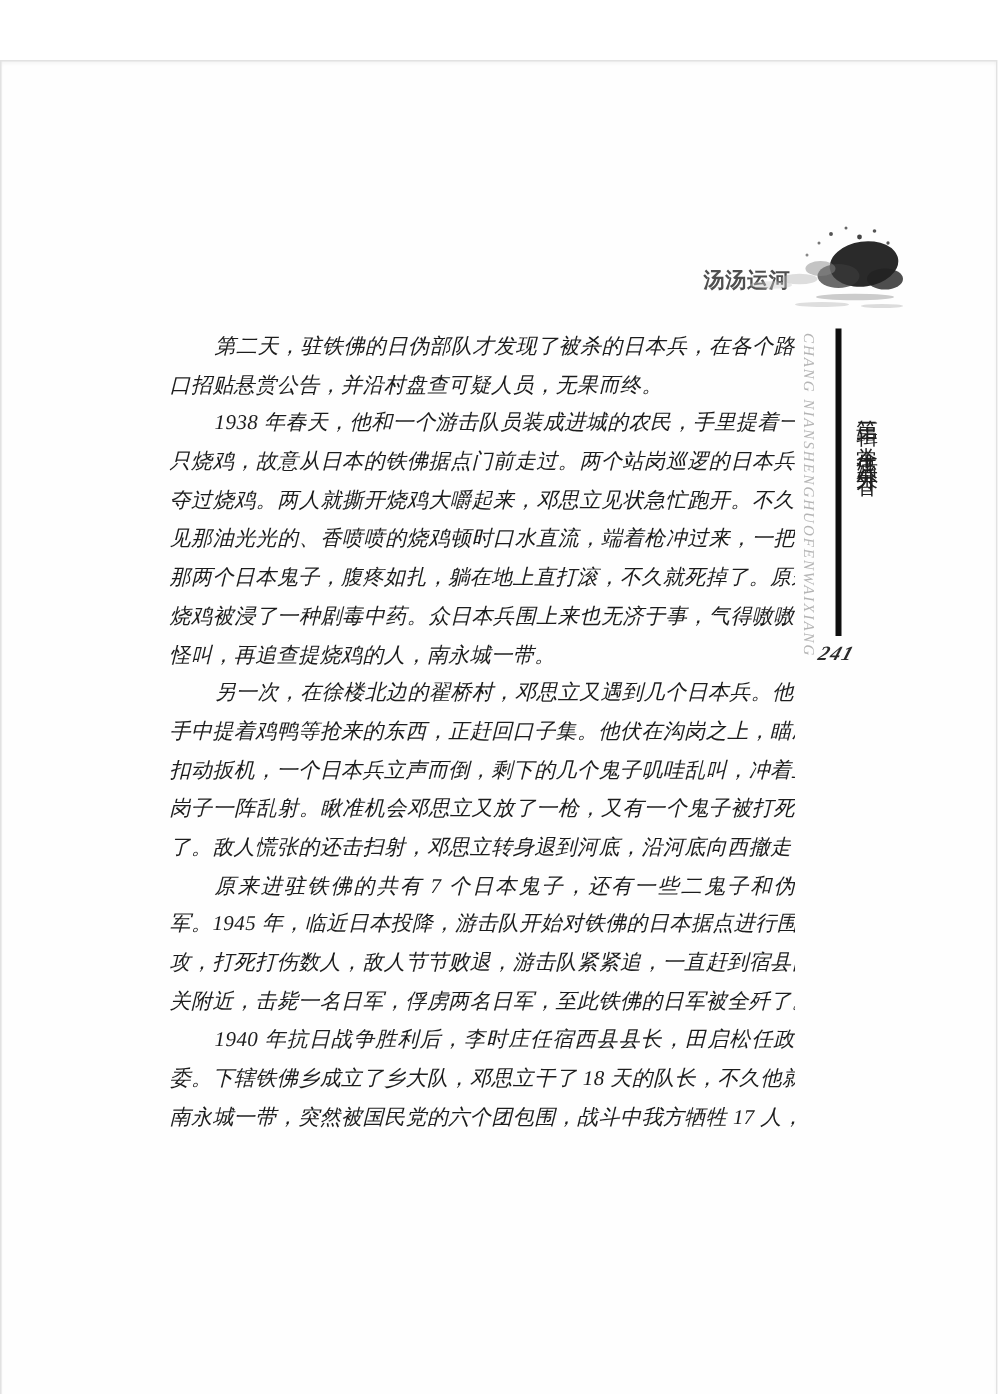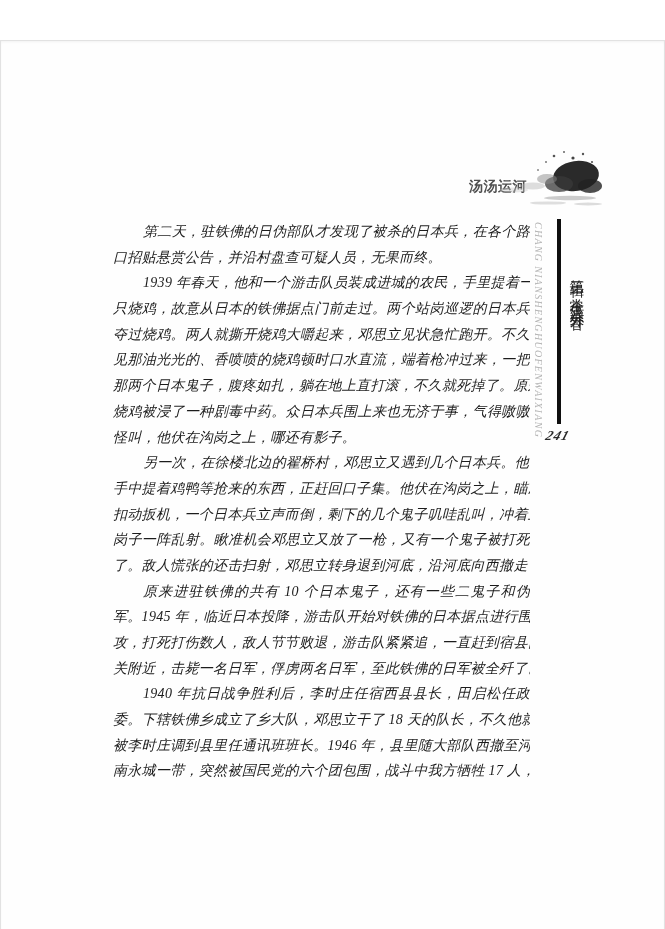--- a/index.html
+++ b/index.html
@@ -90,39 +90,38 @@
     <circle cx="50" cy="24" r="1" fill="#888"></circle>
     <circle cx="104" cy="16" r="1.1" fill="#555"></circle>
     <ellipse cx="82" cy="52" rx="26" ry="2.2" fill="#9a9a9a" opacity="0.5"></ellipse>
     <ellipse cx="60" cy="57" rx="18" ry="1.6" fill="#b8b8b8" opacity="0.45"></ellipse>
     <ellipse cx="100" cy="58" rx="14" ry="1.4" fill="#aaaaaa" opacity="0.4"></ellipse>
   </svg>
 
   <main class="body-text">
       <div class="line ind">第二天，驻铁佛的日伪部队才发现了被杀的日本兵，在各个路</div>
       <div class="line natural">口招贴悬赏公告，并沿村盘查可疑人员，无果而终。</div>
-      <div class="line ind">1939 年春天，他和一个游击队员装成进城的农民，手里提着一</div>
+      <div class="line ind">1938 年春天，他和一个游击队员装成进城的农民，手里提着一</div>
       <div class="line">只烧鸡，故意从日本的铁佛据点门前走过。两个站岗巡逻的日本兵</div>
       <div class="line">夺过烧鸡。两人就撕开烧鸡大嚼起来，邓思立见状急忙跑开。不久</div>
       <div class="line">见那油光光的、香喷喷的烧鸡顿时口水直流，端着枪冲过来，一把</div>
       <div class="line">那两个日本鬼子，腹疼如扎，躺在地上直打滚，不久就死掉了。原来</div>
       <div class="line">烧鸡被浸了一种剧毒中药。众日本兵围上来也无济于事，气得嗷嗷</div>
-      <div class="line natural">怪叫，他伏在沟岗之上，哪还有影子。</div>
+      <div class="line natural">怪叫，再追查提烧鸡的人，南永城一带。</div>
       <div class="line ind">另一次，在徐楼北边的翟桥村，邓思立又遇到几个日本兵。他们</div>
       <div class="line">手中提着鸡鸭等抢来的东西，正赶回口子集。他伏在沟岗之上，瞄准，</div>
       <div class="line">扣动扳机，一个日本兵立声而倒，剩下的几个鬼子叽哇乱叫，冲着土</div>
       <div class="line">岗子一阵乱射。瞅准机会邓思立又放了一枪，又有一个鬼子被打死</div>
       <div class="line">了。敌人慌张的还击扫射，邓思立转身退到河底，沿河底向西撤走了。</div>
-      <div class="line ind">原来进驻铁佛的共有 10 个日本鬼子，还有一些二鬼子和伪</div>
+      <div class="line ind">原来进驻铁佛的共有 7 个日本鬼子，还有一些二鬼子和伪</div>
       <div class="line">军。1945 年，临近日本投降，游击队开始对铁佛的日本据点进行围</div>
       <div class="line">攻，打死打伤数人，敌人节节败退，游击队紧紧追，一直赶到宿县西</div>
       <div class="line">关附近，击毙一名日军，俘虏两名日军，至此铁佛的日军被全歼了。</div>
       <div class="line ind">1940 年抗日战争胜利后，李时庄任宿西县县长，田启松任政</div>
       <div class="line">委。下辖铁佛乡成立了乡大队，邓思立干了 18 天的队长，不久他就</div>
-      <div class="line">被李时庄调到县里任通讯班班长。1946 年，县里随大部队西撤至河</div>
       <div class="line">南永城一带，突然被国民党的六个团包围，战斗中我方牺牲 17 人，</div>
     </main>
 
   <div class="pinyin">CHANG NIANSHENGHUOFENWAIXIANG</div>
   <div class="side-bar"></div>
   <div class="cn-col">
     <span>第三辑</span><span class="t1">常念生活</span><span class="t2">分外香</span>
   </div>
   <div class="pagenum">241</div>
 

